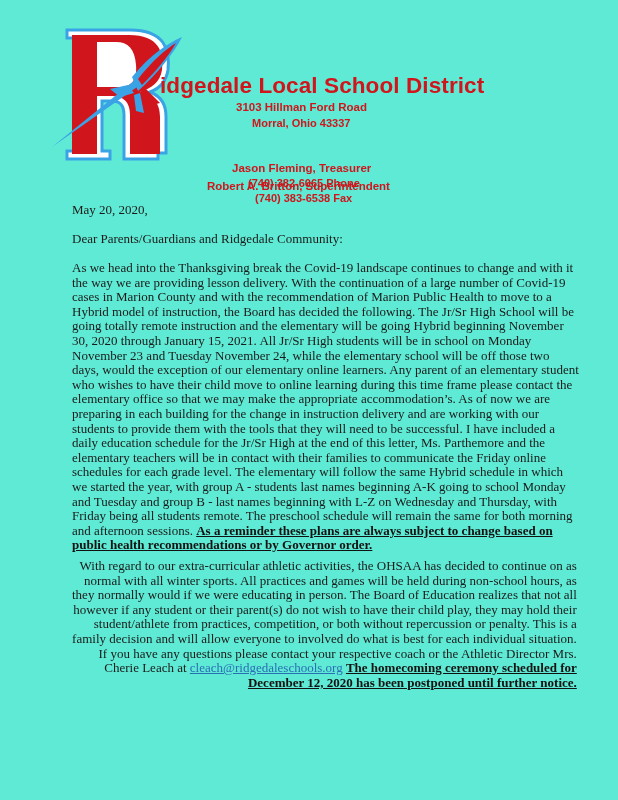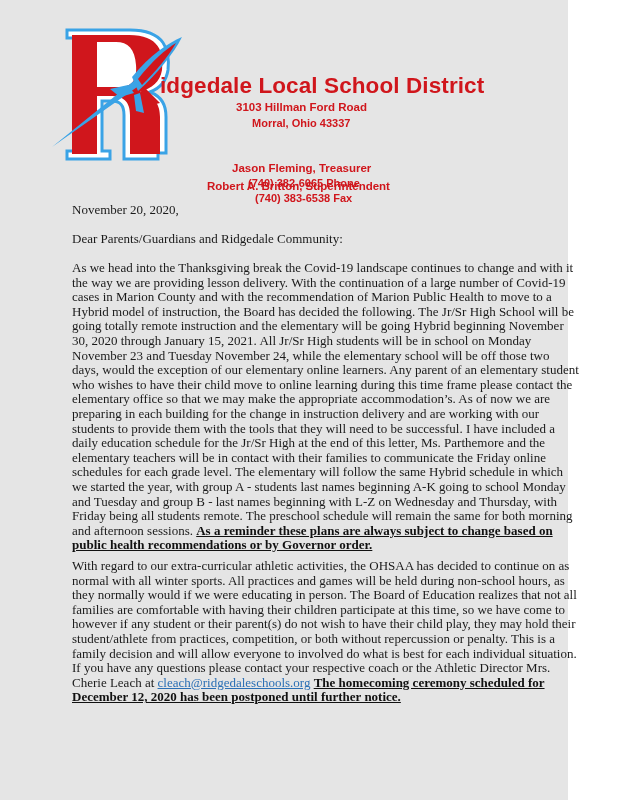--- a/index.html
+++ b/index.html
@@ -1,31 +1,31 @@
 <!DOCTYPE html>
 <html><head>
 <meta charset="utf-8">
 <style>
   html, body { margin: 0; padding: 0; background: #ffffff; }
   body { width: 618px; height: 800px; position: relative; overflow: hidden; }
-  .page { position: absolute; left: 0; top: 0; width: 568px; height: 800px; background: #e5e5e5; }
+  .page { position: absolute; left: 0; top: 0; width: 618px; height: 800px; background: #5eead4; }
   .logo { position: absolute; left: 40px; top: 25px; width: 160px; height: 140px; }
   .hdr { position: absolute; font-family: "Liberation Sans", sans-serif; font-weight: bold; color: #d0161c; white-space: nowrap; }
   .district { left: 160px; top: 73px; font-size: 22.5px; letter-spacing: 0.1px; }
   .addr1 { left: 236px; top: 101px; font-size: 11.5px; }
   .addr2 { left: 252px; top: 117px; font-size: 11px; }
   .sup { left: 207px; top: 156px; font-size: 11.5px; margin-top: 24px; }
   .treas { left: 232px; top: 162px; font-size: 11.5px; }
   .phone { left: 248px; top: 177px; font-size: 11px; }
   .fax { left: 255px; top: 192px; font-size: 11px; text-align: center; }
   .body { position: absolute; left: 72px; font-family: "Liberation Serif", serif; font-size: 13px; color: #1a1a1a; white-space: nowrap; line-height: 14.6px; }
   .date { top: 203px; }
   .salut { top: 232px; }
   .p1 { top: 261px; }
-  .p2 { top: 559px; }
+  .p2 { top: 559px; text-align: right; }
   .line { display: block; height: 14.6px; }
   .bu { font-weight: bold; text-decoration: underline; color: #111; }
   .link { color: #2a6fb5; text-decoration: underline; margin-top: 8px; }
 </style>
 </head>
 <body>
 
 <div class="page">
 
   <svg class="logo" viewBox="0 0 160 140">
@@ -45,21 +45,21 @@
   </svg>
 
   <div class="hdr district">idgedale Local School District</div>
   <div class="hdr addr1">3103 Hillman Ford Road</div>
   <div class="hdr addr2">Morral, Ohio 43337</div>
   <div class="hdr sup">Robert A. Britton, Superintendent</div>
   <div class="hdr treas">Jason Fleming, Treasurer</div>
   <div class="hdr phone">(740) 382-6065 Phone</div>
   <div class="hdr fax">(740) 383-6538 Fax</div>
 
-  <div class="body date">November 20, 2020,</div>
+  <div class="body date">May 20, 2020,</div>
   <div class="body salut">Dear Parents/Guardians and Ridgedale Community:</div>
 
   <div class="body p1">
     <span class="line">As we head into the Thanksgiving break the Covid-19 landscape continues to change and with it</span>
     <span class="line">the way we are providing lesson delivery. With the continuation of a large number of Covid-19</span>
     <span class="line">cases in Marion County and with the recommendation of Marion Public Health to move to a</span>
     <span class="line">Hybrid model of instruction, the Board has decided the following. The Jr/Sr High School will be</span>
     <span class="line">going totally remote instruction and the elementary will be going Hybrid beginning November</span>
     <span class="line">30, 2020 through January 15, 2021. All Jr/Sr High students will be in school on Monday</span>
     <span class="line">November 23 and Tuesday November 24, while the elementary school will be off those two</span>
@@ -75,21 +75,20 @@
     <span class="line">and Tuesday and group B - last names beginning with L-Z on Wednesday and Thursday, with</span>
     <span class="line">Friday being all students remote. The preschool schedule will remain the same for both morning</span>
     <span class="line"><span>and afternoon sessions. </span><span class="bu">As a reminder these plans are always subject to change based on</span></span>
     <span class="line"><span class="bu">public health recommendations or by Governor order.</span></span>
   </div>
 
   <div class="body p2">
     <span class="line">With regard to our extra-curricular athletic activities, the OHSAA has decided to continue on as</span>
     <span class="line">normal with all winter sports. All practices and games will be held during non-school hours, as</span>
     <span class="line">they normally would if we were educating in person. The Board of Education realizes that not all</span>
-    <span class="line">families are comfortable with having their children participate at this time, so we have come to</span>
     <span class="line">however if any student or their parent(s) do not wish to have their child play, they may hold their</span>
     <span class="line">student/athlete from practices, competition, or both without repercussion or penalty. This is a</span>
     <span class="line">family decision and will allow everyone to involved do what is best for each individual situation.</span>
     <span class="line">If you have any questions please contact your respective coach or the Athletic Director Mrs.</span>
     <span class="line"><span>Cherie Leach at </span><a class="link">cleach@ridgedaleschools.org</a> <span class="bu">The homecoming ceremony scheduled for</span></span>
     <span class="line"><span class="bu">December 12, 2020 has been postponed until further notice.</span></span>
   </div>
 
 </div>
 

